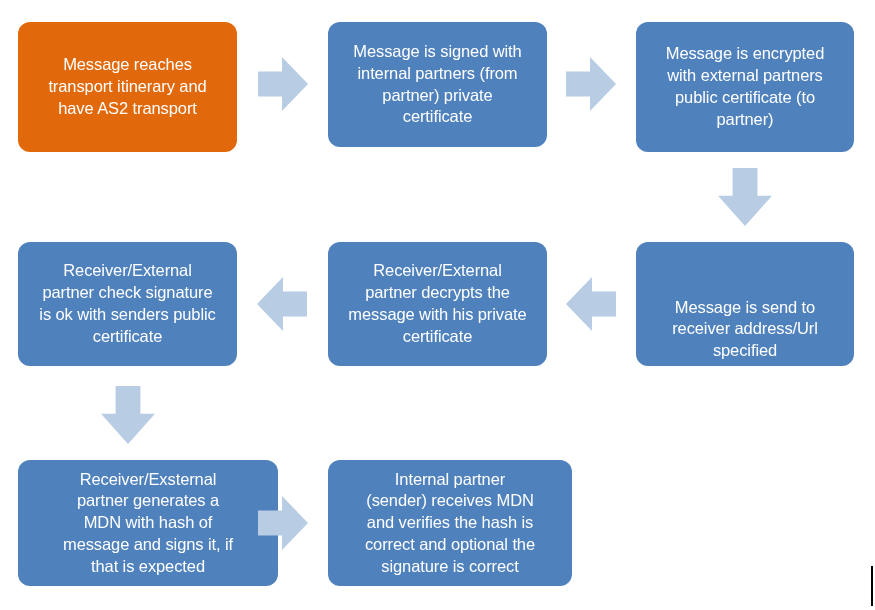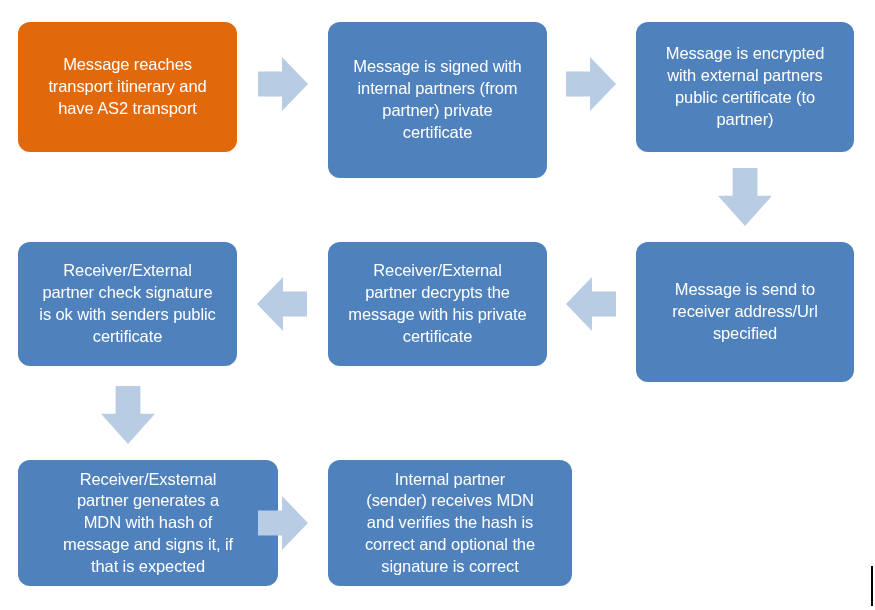--- a/index.html
+++ b/index.html
@@ -54,33 +54,33 @@
 </style>
 </head>
 <body>
 
 <div id="canvas">
     <div class="node node-orange" style="left: 18px; top: 22px; width: 219px; height: 130px;">
       <span class="node-label">Message reaches
 transport itinerary and
 have AS2 transport</span>
     </div>
-    <div class="node node-blue" style="left: 328px; top: 22px; width: 219px; height: 156px;">
+    <div class="node node-blue" style="left: 328px; top: 22px; width: 219px; height: 125px;">
       <span class="node-label">Message is signed with
 internal partners (from
 partner) private
 certificate</span>
     </div>
     <div class="node node-blue" style="left: 636px; top: 22px; width: 218px; height: 130px; text-align: center;">
       <span class="node-label">Message is encrypted
 with external partners
 public certificate (to
 partner)</span>
     </div>
-    <div class="node node-blue" style="left: 636px; top: 242px; width: 218px; height: 140px;">
+    <div class="node node-blue" style="left: 636px; top: 242px; width: 218px; height: 124px; align-items: flex-end;">
       <span class="node-label">Message is send to
 receiver address/Url
 specified</span>
     </div>
     <div class="node node-blue" style="left: 328px; top: 242px; width: 219px; height: 124px;">
       <span class="node-label">Receiver/External
 partner decrypts the
 message with his private
 certificate</span>
     </div>

